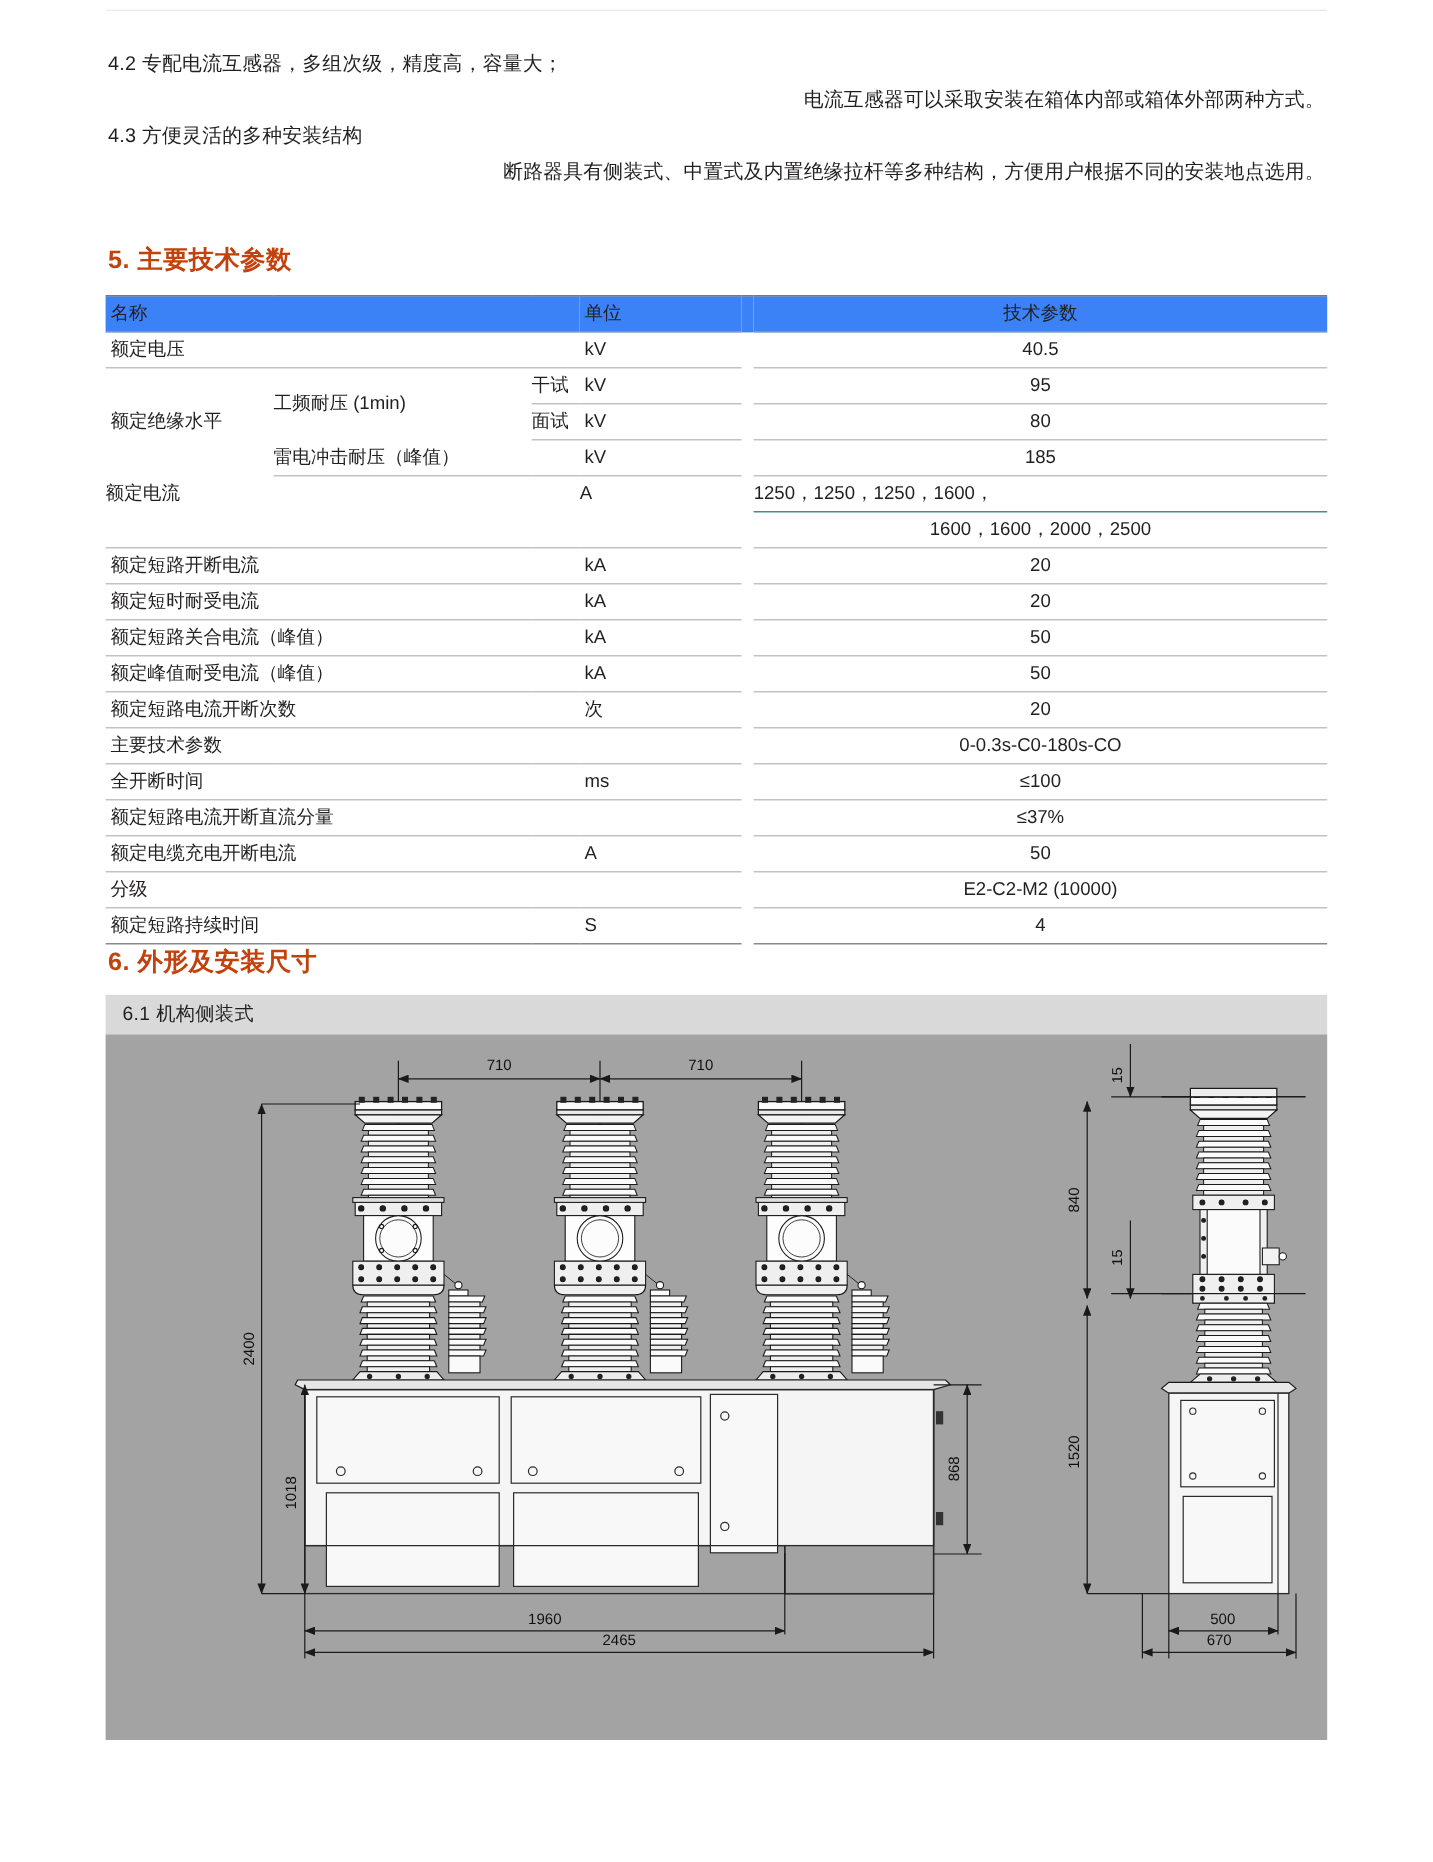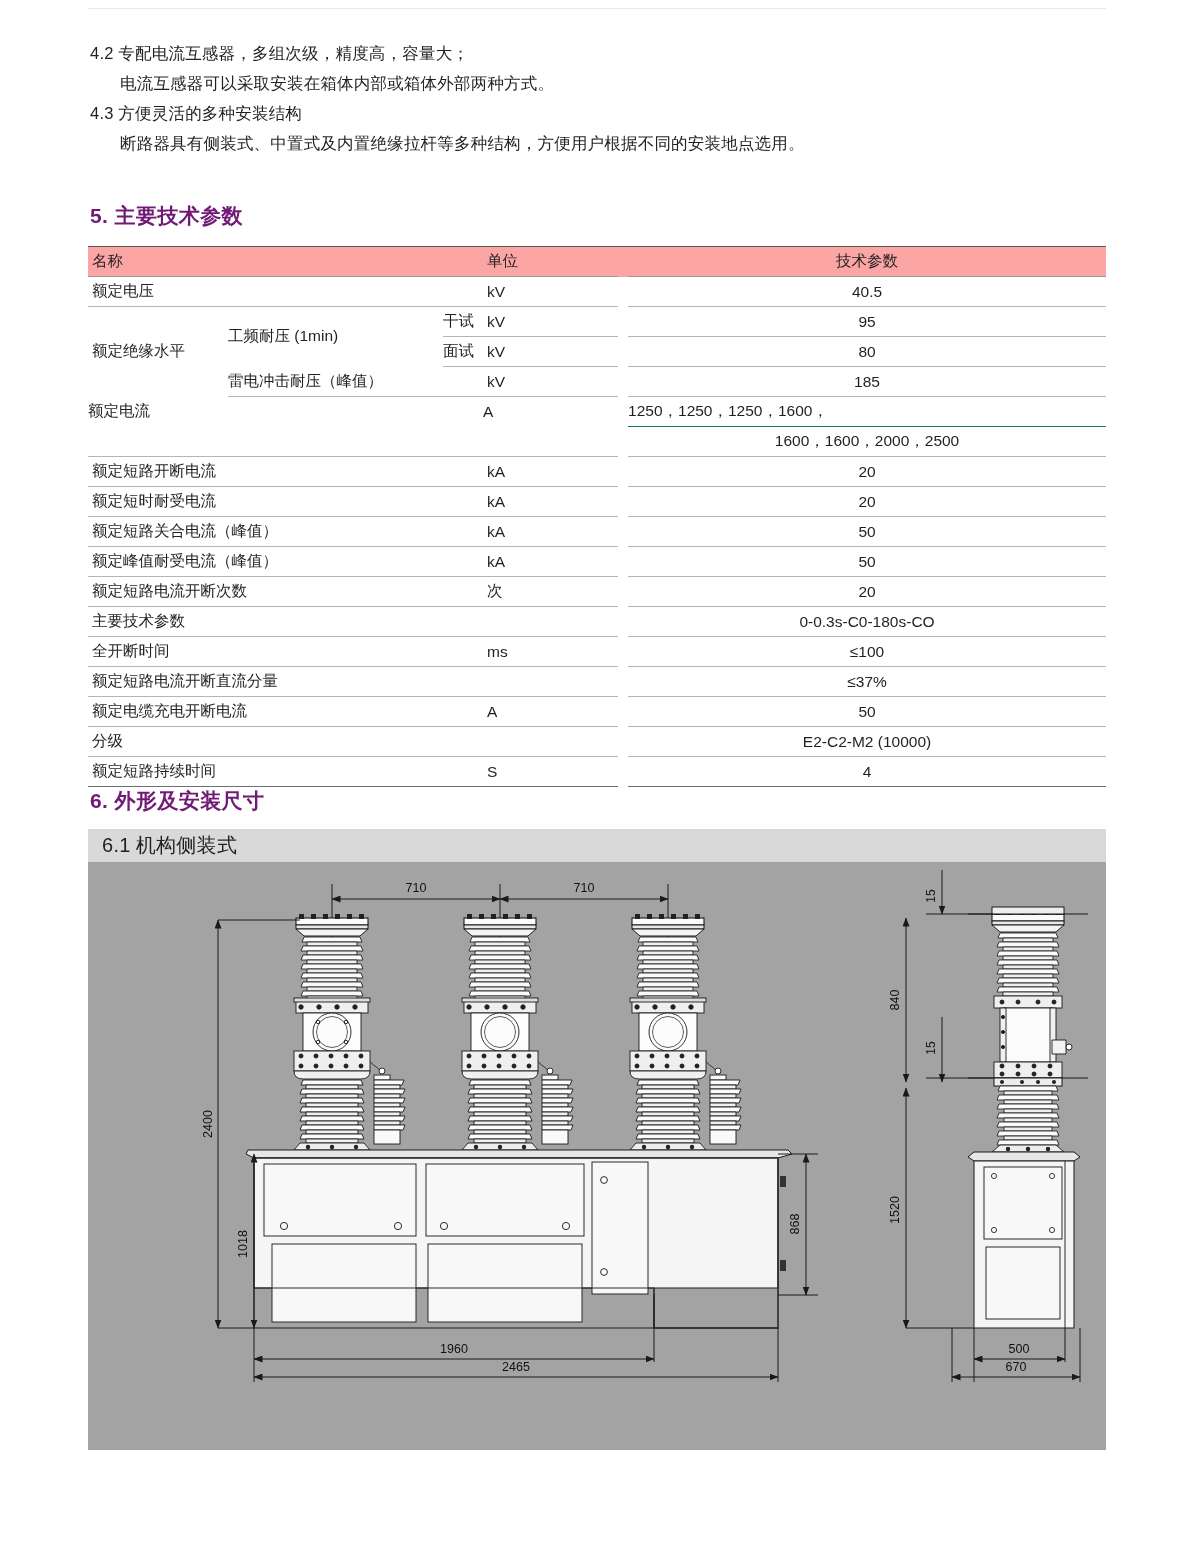--- a/index.html
+++ b/index.html
@@ -16,25 +16,25 @@
   .page { position:relative; width:1194px; height:1472px; padding: 0; }
 
   
   .intro { padding: 38px 90px 0 90px; }
   .intro-line {
     font-size: 16.5px;
     line-height: 30px;
     letter-spacing: .2px;
     white-space: nowrap;
   }
-  .intro-line.indent { padding-left: 30px; }
+  .intro-line.indent { padding-left: 30px; text-align: right; }
 
   
   .sec-heading {
-    color: #701a75;
+    color: #c2410c;
     font-size: 21px;
     font-weight: bold;
     letter-spacing: .4px;
     margin: 0;
     padding: 0 16px 0 90px;
   }
   .sec-heading .num { font-weight: bold; }
 
   
   .table-wrap { padding: 0 88px 0 88px; margin-top: 16px; }
@@ -44,21 +44,21 @@
     table-layout: fixed;
     font-size: 15.5px;
   }
   table.spec td, table.spec th {
     padding: 0;
     vertical-align: middle;
     font-weight: normal;
     text-align: left;
   }
   .hdr td {
-    background: #fca5a5;
+    background: #3b82f6;
     height: 30px;
     border-top: 1.6px solid #58595b;
     border-bottom: 1.2px solid #9a9a9a;
     font-size: 15.5px;
   }
   .hdr td.c-name { padding-left: 4px; }
   .hdr td.c-unit { padding-left: 4px; }
   .hdr td.c-val { text-align:center; }
   tr.r td { height: 30px; border-bottom: 1px solid #b9b2b8; }
   tr.r td.c-name { padding-left: 4px; }
@@ -81,21 +81,21 @@
   
   .dim-section { }
   .sub-bar {
     margin: 14px 88px 0 88px;
     width: 1018px;
     height: 33px;
     background: #d9d9d9;
     display: flex;
     align-items: center;
     padding-left: 14px;
-    font-size: 20px;
+    font-size: 16px;
     letter-spacing: .3px;
   }
   .drawing-area {
     margin: 0 88px 0 88px;
     width: 1018px;
     height: 588px;
     background: #a3a3a3;
     position: relative;
   }
   .drawing-area svg { display:block; }

